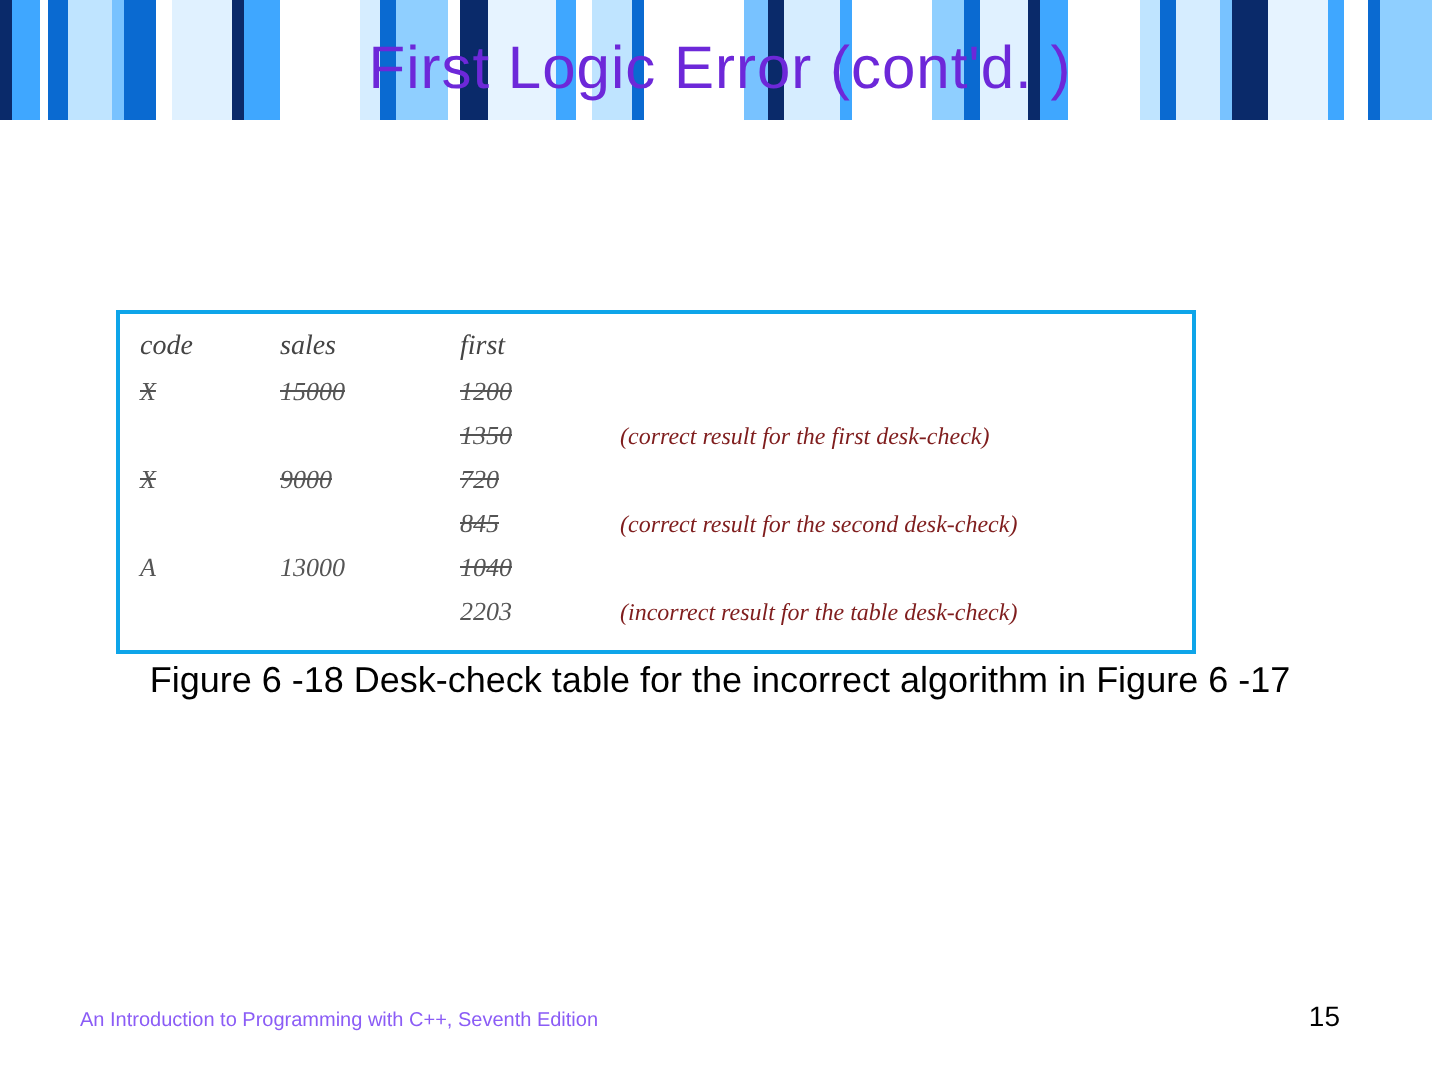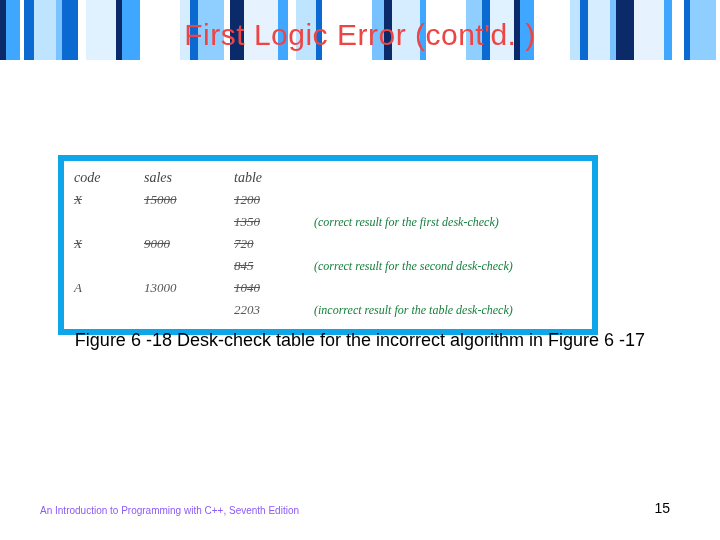--- a/index.html
+++ b/index.html
@@ -30,31 +30,31 @@
     height: 100%;
   }
   .title {
     position: absolute;
     top: 18px;
     left: 0;
     width: 720px;
     text-align: center;
     font-family: "Gill Sans", "Gill Sans MT", "Trebuchet MS", sans-serif;
     font-size: 30px;
-    color: #ef4444;
+    color: #6d28d9;
     letter-spacing: 0.5px;
   }
   .content {
     position: absolute;
     top: 155px;
     left: 58px;
     width: 600px;
   }
   .tbl {
-    border: 6px solid #0ea5e9;
+    border: 2px solid #0ea5e9;
     padding: 6px 12px 8px 10px;
     width: 540px;
   }
   .row {
     display: grid;
     grid-template-columns: 70px 90px 80px 1fr;
     align-items: center;
     height: 22px;
   }
   .hcell {
@@ -66,21 +66,21 @@
   .cell {
     font-family: "Segoe Script", "Comic Sans MS", cursive;
     font-size: 13px;
     color: #555;
     font-style: italic;
   }
   .strike { text-decoration: line-through; }
   .note {
     font-family: "Segoe Script", "Comic Sans MS", cursive;
     font-size: 12px;
-    color: #15803d;
+    color: #7f1d1d;
     font-style: italic;
   }
   .caption {
     position: absolute;
     top: 330px;
     left: 0;
     width: 720px;
     text-align: center;
     font-size: 18px;
     color: #000;
@@ -152,21 +152,21 @@
     <span style="width:26px;background:#8fcfff"></span>
   </div>
   <div class="title">First Logic Error (cont'd. )</div>
 </div>
 
 <div class="content">
   <div class="tbl">
     <div class="row">
       <div class="hcell">code</div>
       <div class="hcell">sales</div>
-      <div class="hcell">table</div>
+      <div class="hcell">first</div>
       <div class="hcell"></div>
     </div>
 
     <div class="row">
       <div class="cell strike">X</div>
       <div class="cell strike">15000</div>
       <div class="cell strike">1200</div>
       <div class="note"></div>
     </div>
     <div class="row">

